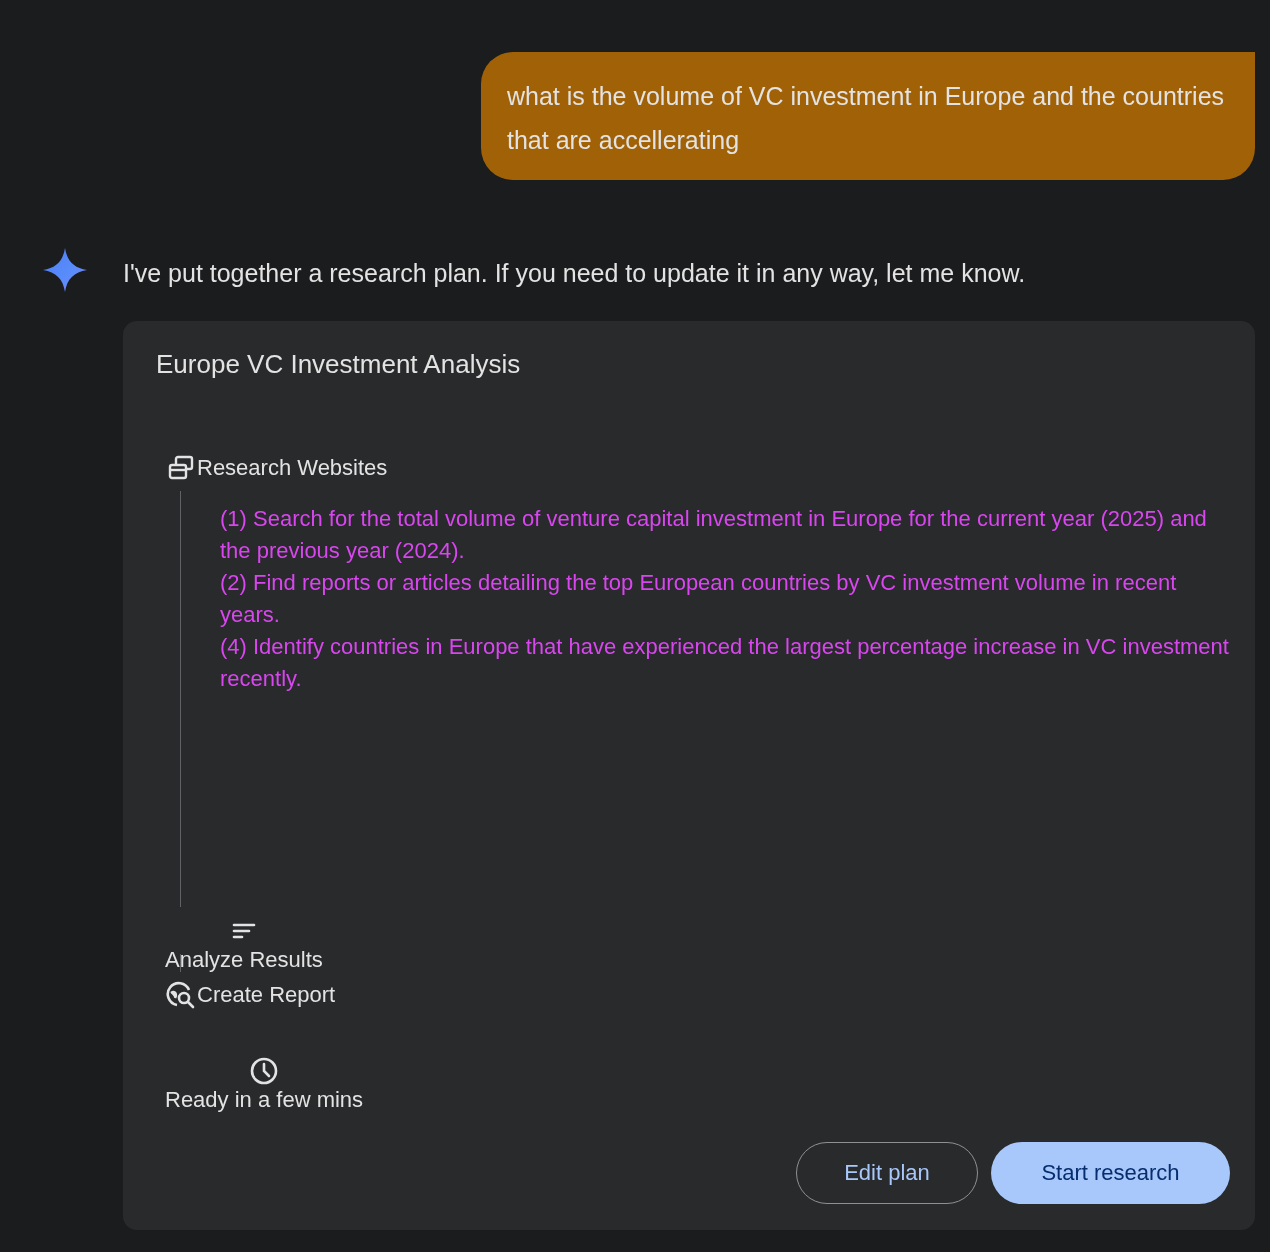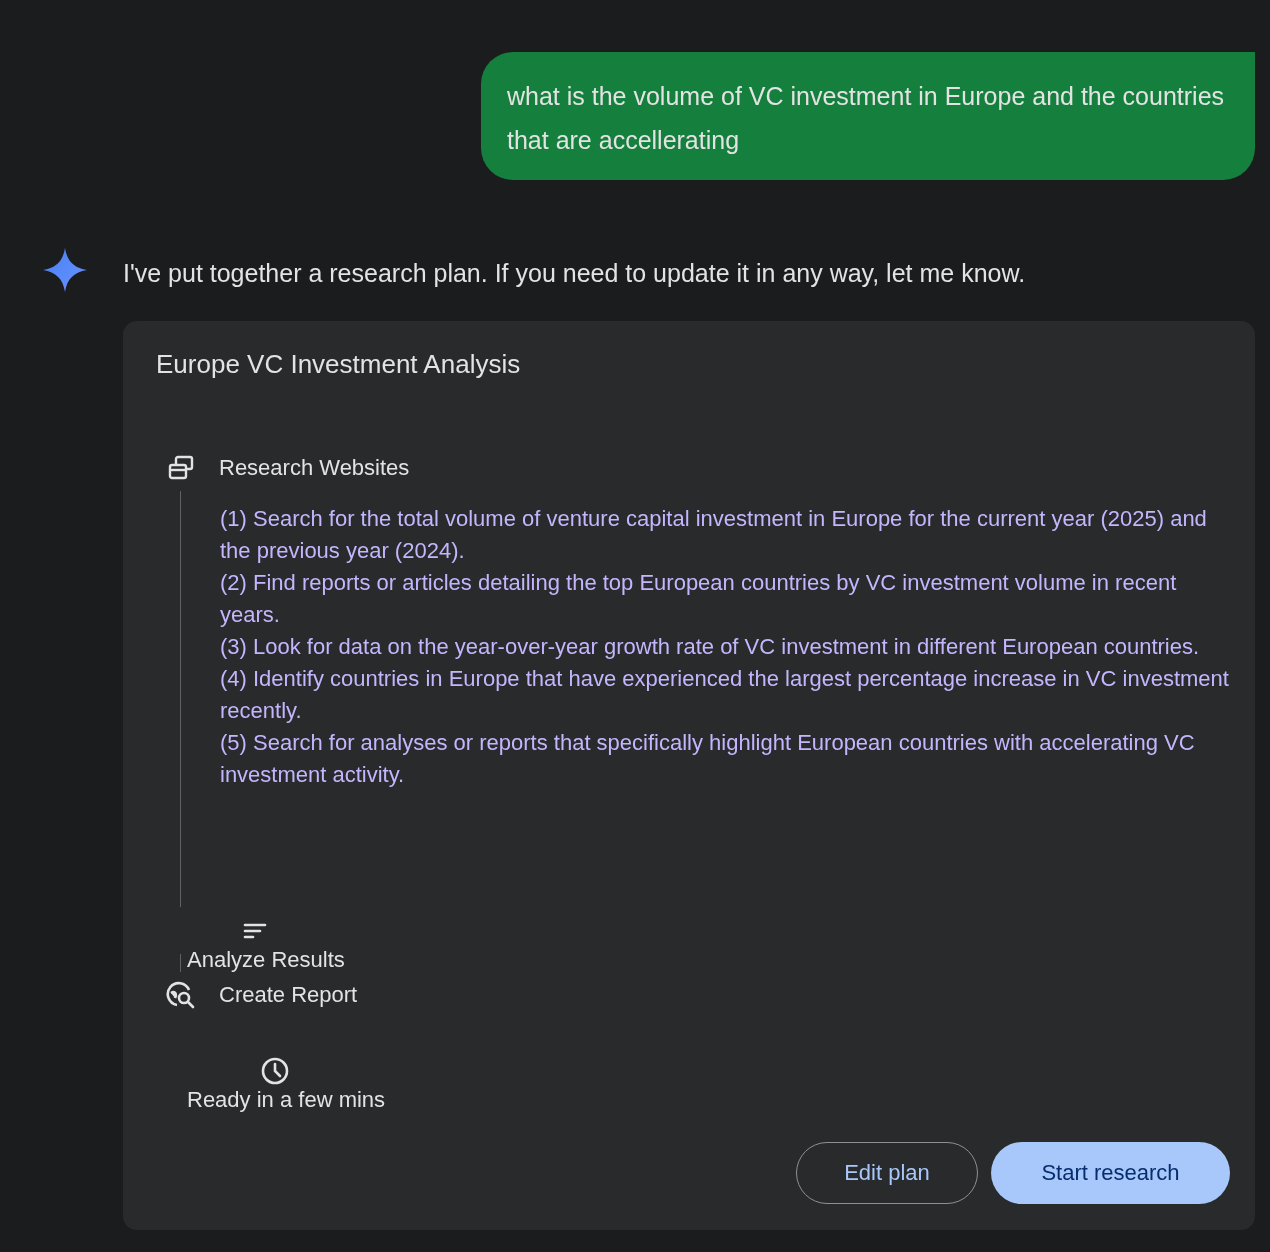--- a/index.html
+++ b/index.html
@@ -2,37 +2,37 @@
 <html><head>
 <meta charset="utf-8">
 <style>
   html, body { margin:0; padding:0; }
   body {
     width:1270px; height:1252px; background:#1b1c1e; color:#e3e3e3;
     font-family:"Liberation Sans", sans-serif; position:relative; overflow:hidden;
   }
   .user-bubble {
     position:absolute; left:481px; top:52px; width:774px; height:128px;
-    background:#15803d; border-radius:32px 0 32px 32px; box-sizing:border-box;
+    background:#a16207; border-radius:32px 0 32px 32px; box-sizing:border-box;
     padding:22px 26px; font-size:25px; line-height:44px; color:#e3e3e3;
   }
   .spark { position:absolute; left:42px; top:247px; width:46px; height:46px; }
   .intro { position:absolute; left:123px; top:255px; font-size:25px; line-height:36px; color:#e3e3e3; }
   .card {
     position:absolute; left:123px; top:321px; width:1132px; height:909px;
     background:#282a2c; border-radius:14px;
   }
   .card-title { position:absolute; left:33px; top:28px; font-size:26px; color:#e3e3e3; }
   .step { position:absolute; left:42px; display:flex; align-items:center; }
   .step .icon { width:32px; height:32px; display:flex; align-items:center; justify-content:center; }
-  .step .label { margin-left:22px; font-size:22px; color:#e3e3e3; }
+  .step .label { font-size:22px; color:#e3e3e3; }
   .vline { position:absolute; left:57px; width:1px; background:#5f6368; }
   .plan {
     position:absolute; left:97px; top:182px; width:1010px;
-    font-size:22px; line-height:32px; color:#c4b5fd;
+    font-size:22px; line-height:32px; color:#d946ef;
   }
   .plan div { margin:0; }
   .btn {
     position:absolute; top:821px; height:62px; border-radius:31px; box-sizing:border-box;
     display:flex; align-items:center; justify-content:center; font-size:22px;
   }
   .btn-edit { left:673px; width:182px; border:1px solid #8e918f; color:#a8c7fa; background:transparent; }
   .btn-start { left:868px; width:239px; background:#a8c7fa; color:#062e6f; }
 </style>
 </head>
@@ -67,23 +67,21 @@
       </svg>
     </span>
     <span class="label">Research Websites</span>
   </div>
 
   <div class="vline" style="top:170px; height:416px;"></div>
 
   <div class="plan">
     <div>(1) Search for the total volume of venture capital investment in Europe for the current year (2025) and the previous year (2024).</div>
     <div>(2) Find reports or articles detailing the top European countries by VC investment volume in recent years.</div>
-    <div>(3) Look for data on the year-over-year growth rate of VC investment in different European countries.</div>
     <div>(4) Identify countries in Europe that have experienced the largest percentage increase in VC investment recently.</div>
-    <div>(5) Search for analyses or reports that specifically highlight European countries with accelerating VC investment activity.</div>
   </div>
 
   <div class="step" style="top:594px;flex-direction:column;">
     <span class="icon">
       <svg width="28" height="28" viewBox="0 0 28 28" stroke="#e3e3e3" stroke-width="2.6" stroke-linecap="round">
         <line x1="4" y1="8" x2="24" y2="8"></line>
         <line x1="4" y1="14" x2="19" y2="14"></line>
         <line x1="4" y1="20" x2="12" y2="20"></line>
       </svg>
     </span>

